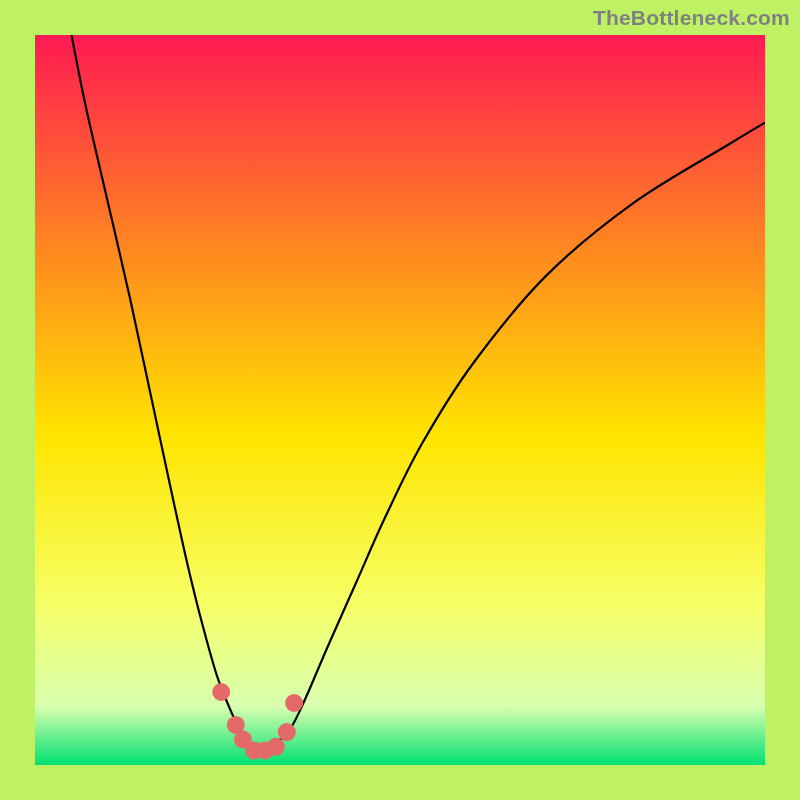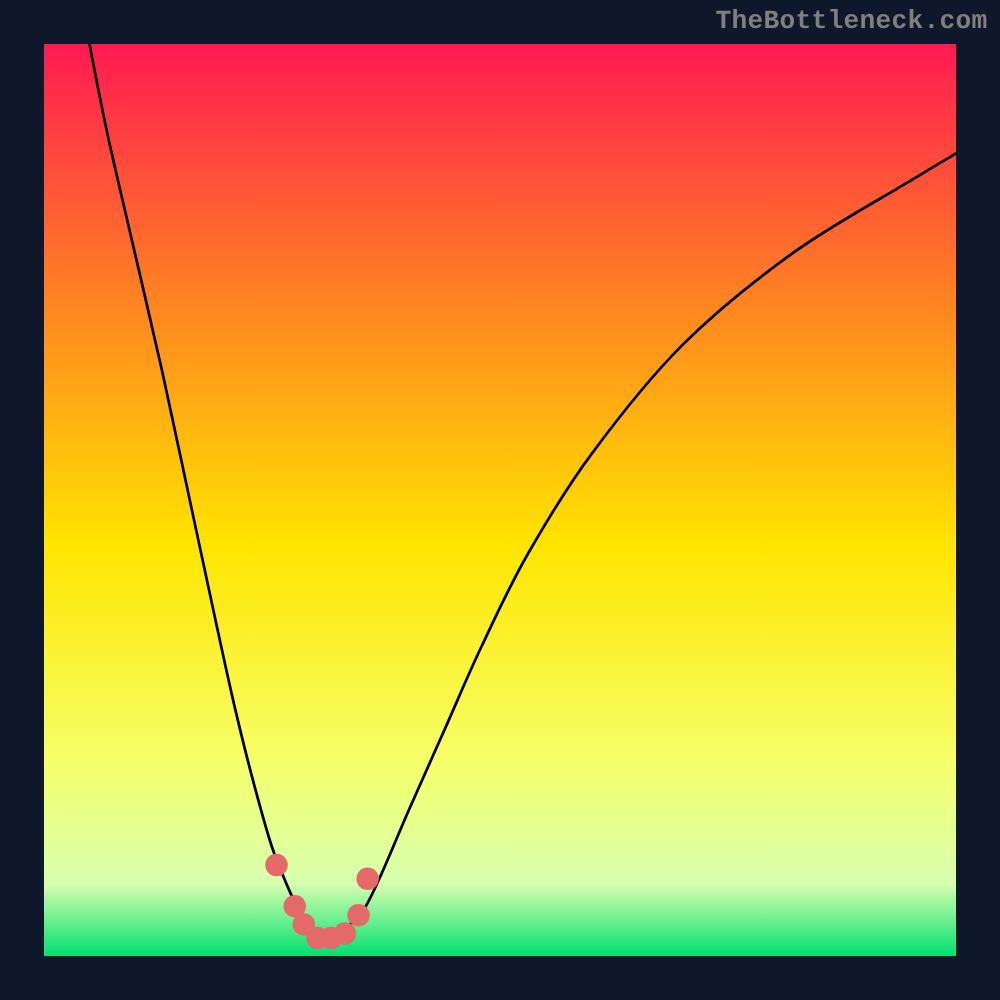--- a/index.html
+++ b/index.html
@@ -7,22 +7,21 @@
     padding: 0;
     width: 800px;
     height: 800px;
     background: #000;
     overflow: hidden;
     font-family: Arial, Helvetica, sans-serif;
   }
   .frame {
     position: absolute;
     inset: 0;
-    background: #0f172a;
-    font-family: Liberation Mono, monospace;
+    background: #bef264;
   }
   .plot {
     position: absolute;
     left: 35px;
     top: 35px;
     width: 730px;
     height: 730px;
     overflow: hidden;
   }
   .watermark {

